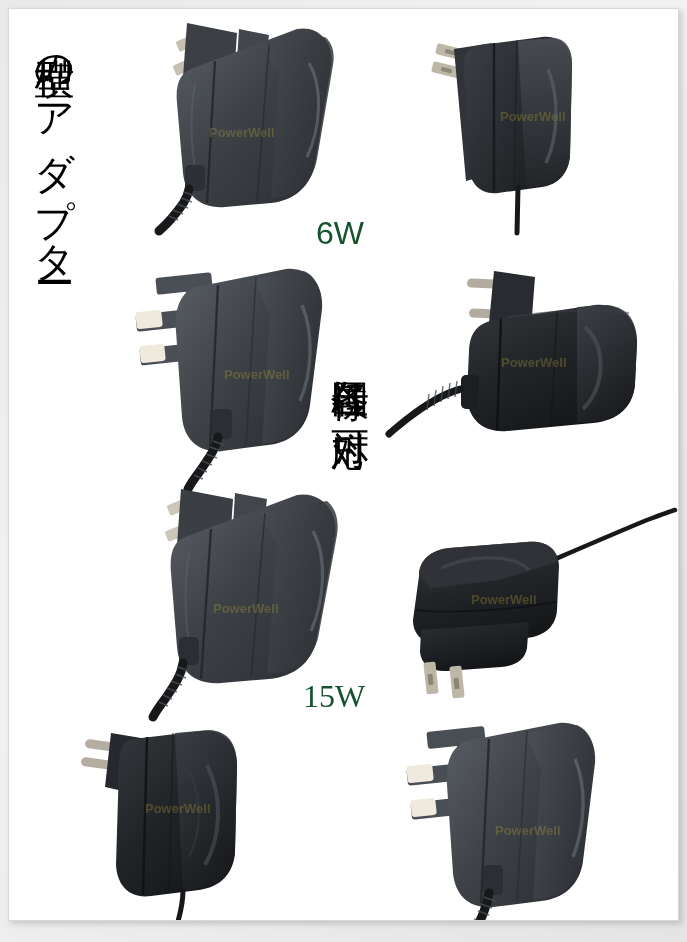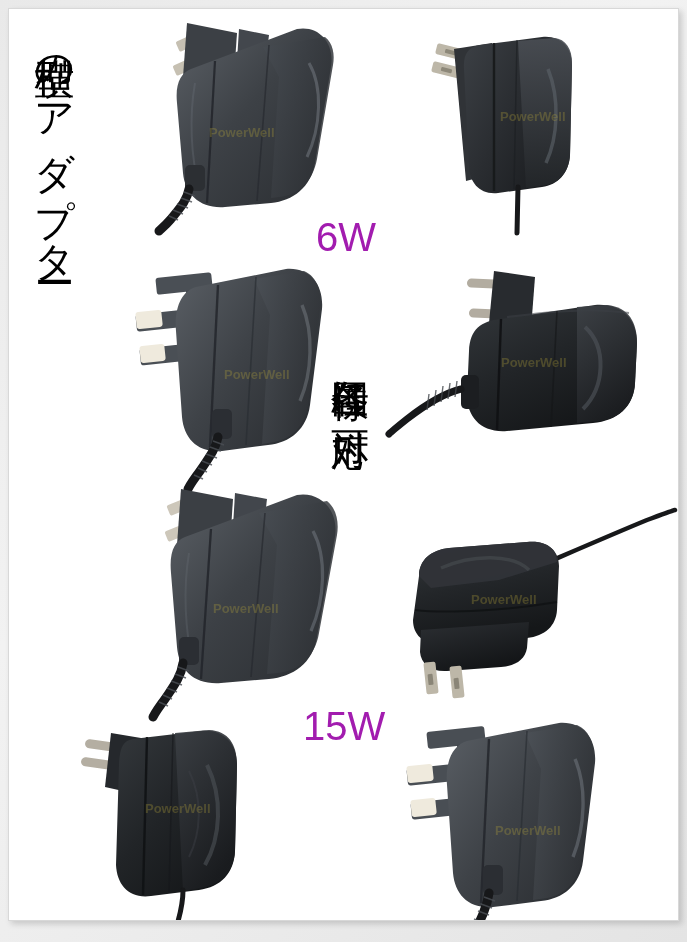--- a/index.html
+++ b/index.html
@@ -48,29 +48,29 @@
     white-space: nowrap;
     line-height: 1;
   }
   #caption-main { left: 26px;  top: 18px;  font-size: 40px; }
   #caption-sub  { left: 322px; top: 342px; font-size: 38px; }
 
   
   .wlabel {
     position: absolute;
     font-family: "Liberation Sans", "DejaVu Sans", sans-serif;
-    font-size: 40px;
-    color: #a21caf;
+    font-size: 32px;
+    color: #14532d;
     font-weight: 400;
     letter-spacing: 0px;
     line-height: 1;
     white-space: nowrap;
   }
   #label-6w  { left: 307px; top: 208px; }
-  #label-15w { left: 294px; top: 697px; }
+  #label-15w { left: 294px; top: 671px; font-family: Liberation Serif, serif; }
 
   
   .adapter {
     position: absolute;
   }
   .adapter svg { display: block; overflow: visible; }
 
   .wm {
     font-family: "Liberation Sans", sans-serif;
     font-size: 13px;

